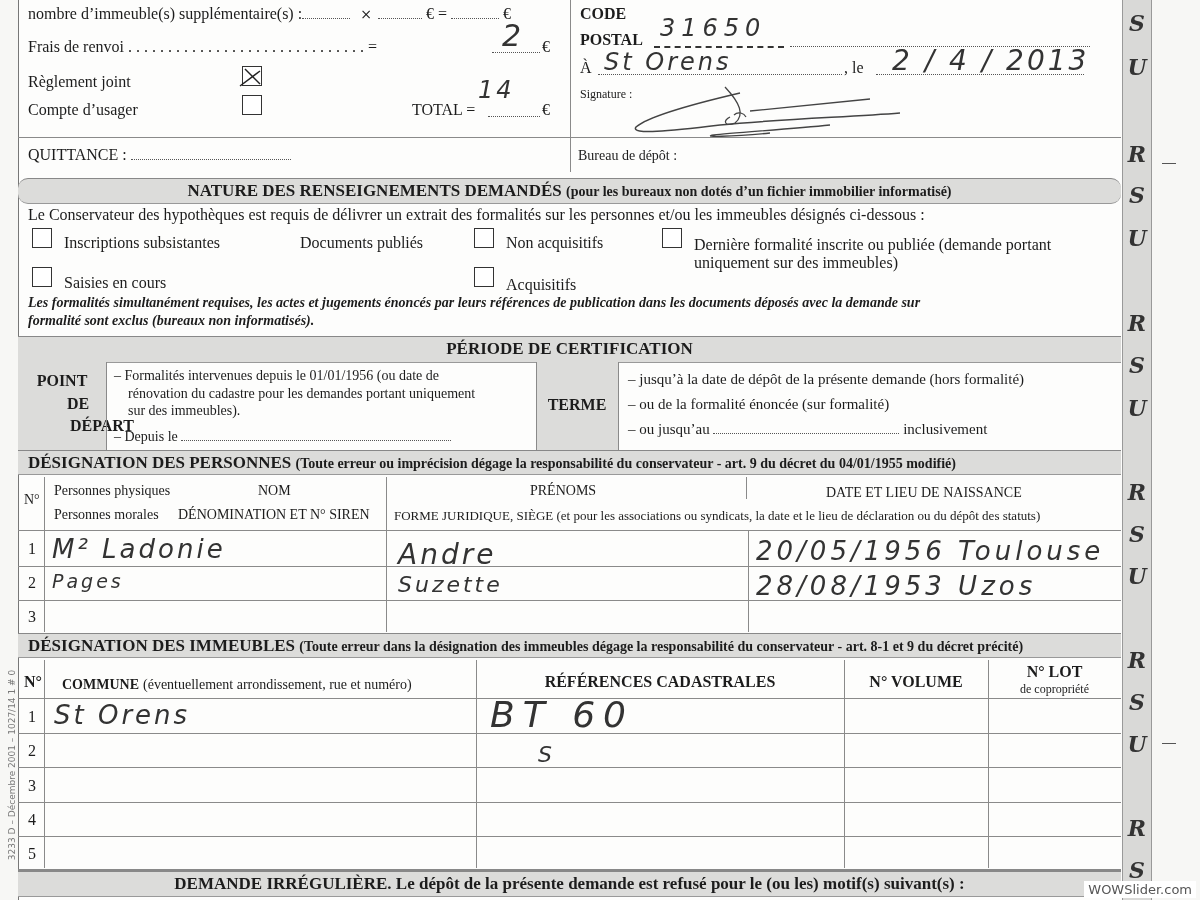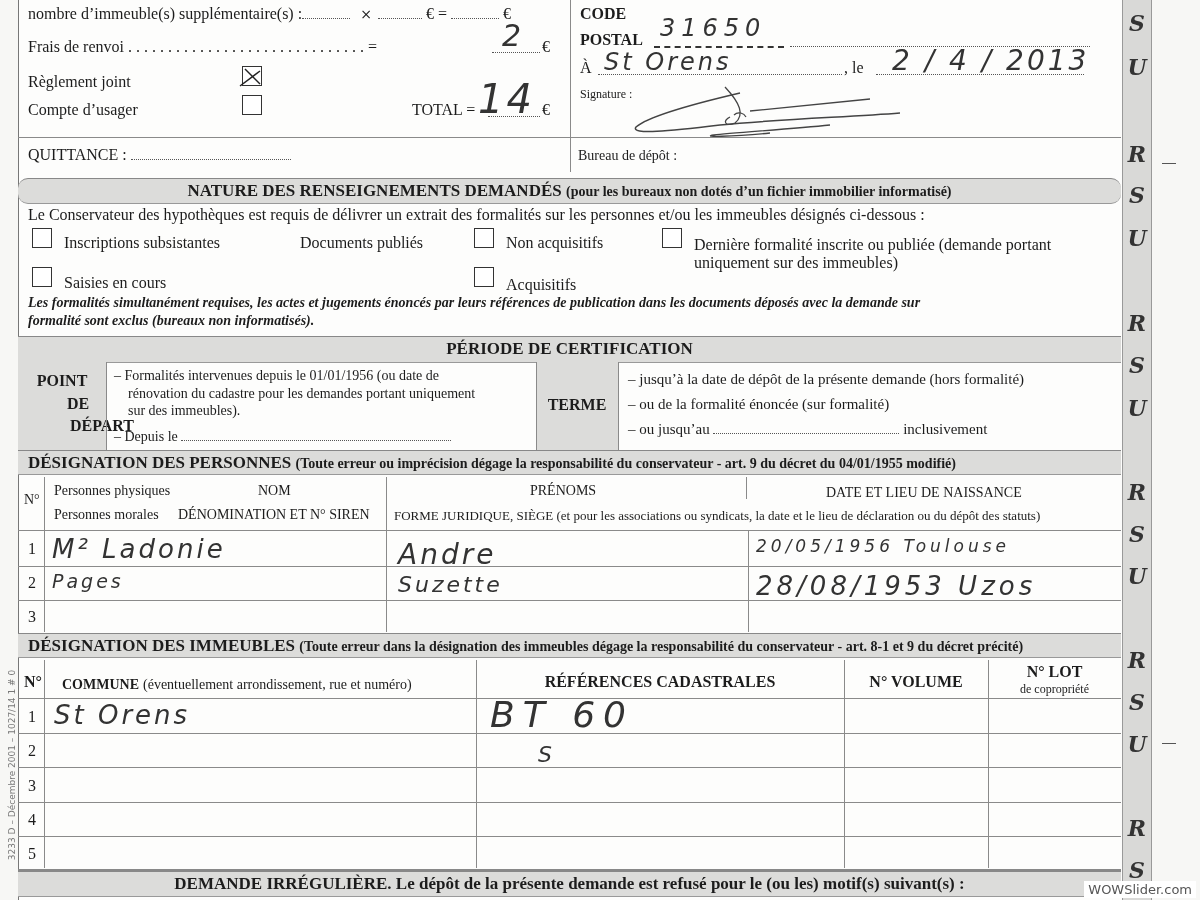--- a/index.html
+++ b/index.html
@@ -63,21 +63,21 @@
   <svg width="20" height="20">
       <line x1="2" y1="2" x2="17" y2="17" stroke="#222" stroke-width="1.5"></line>
       <line x1="17" y1="4" x2="-3" y2="19" stroke="#222" stroke-width="1.5"></line>
     </svg>
 </div>
 <div class="txt" style="left:28px; top:101px;">Compte d’usager</div>
 <div class="cb" style="left:242px; top:95px;"></div>
 
 <div class="txt" style="left:412px; top:101px;">TOTAL =</div>
 <div class="dots abs" style="left:488px; top:104px; width:52px;"></div>
-<div class="hand" style="left:478px; top:76px; font-size:40px;">14</div>
+<div class="hand" style="left:478px; top:76px; font-size:24px;">14</div>
 <div class="txt" style="left:542px; top:101px;">€</div>
 
 <div class="hline" style="left:18px; top:137px; width:1103px;"></div>
 <div class="txt" style="left:28px; top:146px;">
   <span>QUITTANCE :</span>
   <span class="dots" style="width:160px;"></span>
 </div>
 
 <div class="txt b" style="left:580px; top:5px;">CODE</div>
 <div class="txt b" style="left:580px; top:31px;">POSTAL</div>
@@ -171,21 +171,21 @@
 <div class="txt sm" style="left:258px; top:483px;">NOM</div>
 <div class="txt sm" style="left:54px; top:507px;">Personnes morales</div>
 <div class="txt sm" style="left:178px; top:507px;">DÉNOMINATION ET N° SIREN</div>
 <div class="txt sm" style="left:530px; top:483px;">PRÉNOMS</div>
 <div class="txt" style="left:394px; top:508px; font-size:13px;">FORME JURIDIQUE, SIÈGE (et pour les associations ou syndicats, la date et le lieu de déclaration ou du dépôt des statuts)</div>
 <div class="txt sm" style="left:826px; top:485px;">DATE ET LIEU DE NAISSANCE</div>
 
 <div class="txt" style="left:28px; top:540px;">1</div>
 <div class="hand" style="left:52px; top:534px; font-size:26px;">M² Ladonie</div>
 <div class="hand" style="left:398px; top:538px; font-size:28px;">Andre</div>
-<div class="hand" style="left:756px; top:536px; font-size:17px; letter-spacing:4px;">20/05/1956 Toulouse</div>
+<div class="hand" style="left:756px; top:536px; font-size:26px; letter-spacing:4px;">20/05/1956 Toulouse</div>
 
 <div class="txt" style="left:28px; top:574px;">2</div>
 <div class="hand" style="left:52px; top:570px; font-size:19px;">Pages</div>
 <div class="hand" style="left:398px; top:572px; font-size:22px;">Suzette</div>
 <div class="hand" style="left:756px; top:571px; font-size:26px; letter-spacing:4px;">28/08/1953 Uzos</div>
 
 <div class="txt" style="left:28px; top:608px;">3</div>
 
 <div class="band" style="top:633px; height:25px; text-align:left; padding-left:10px; box-sizing:border-box;">
   <span>DÉSIGNATION DES IMMEUBLES</span>

